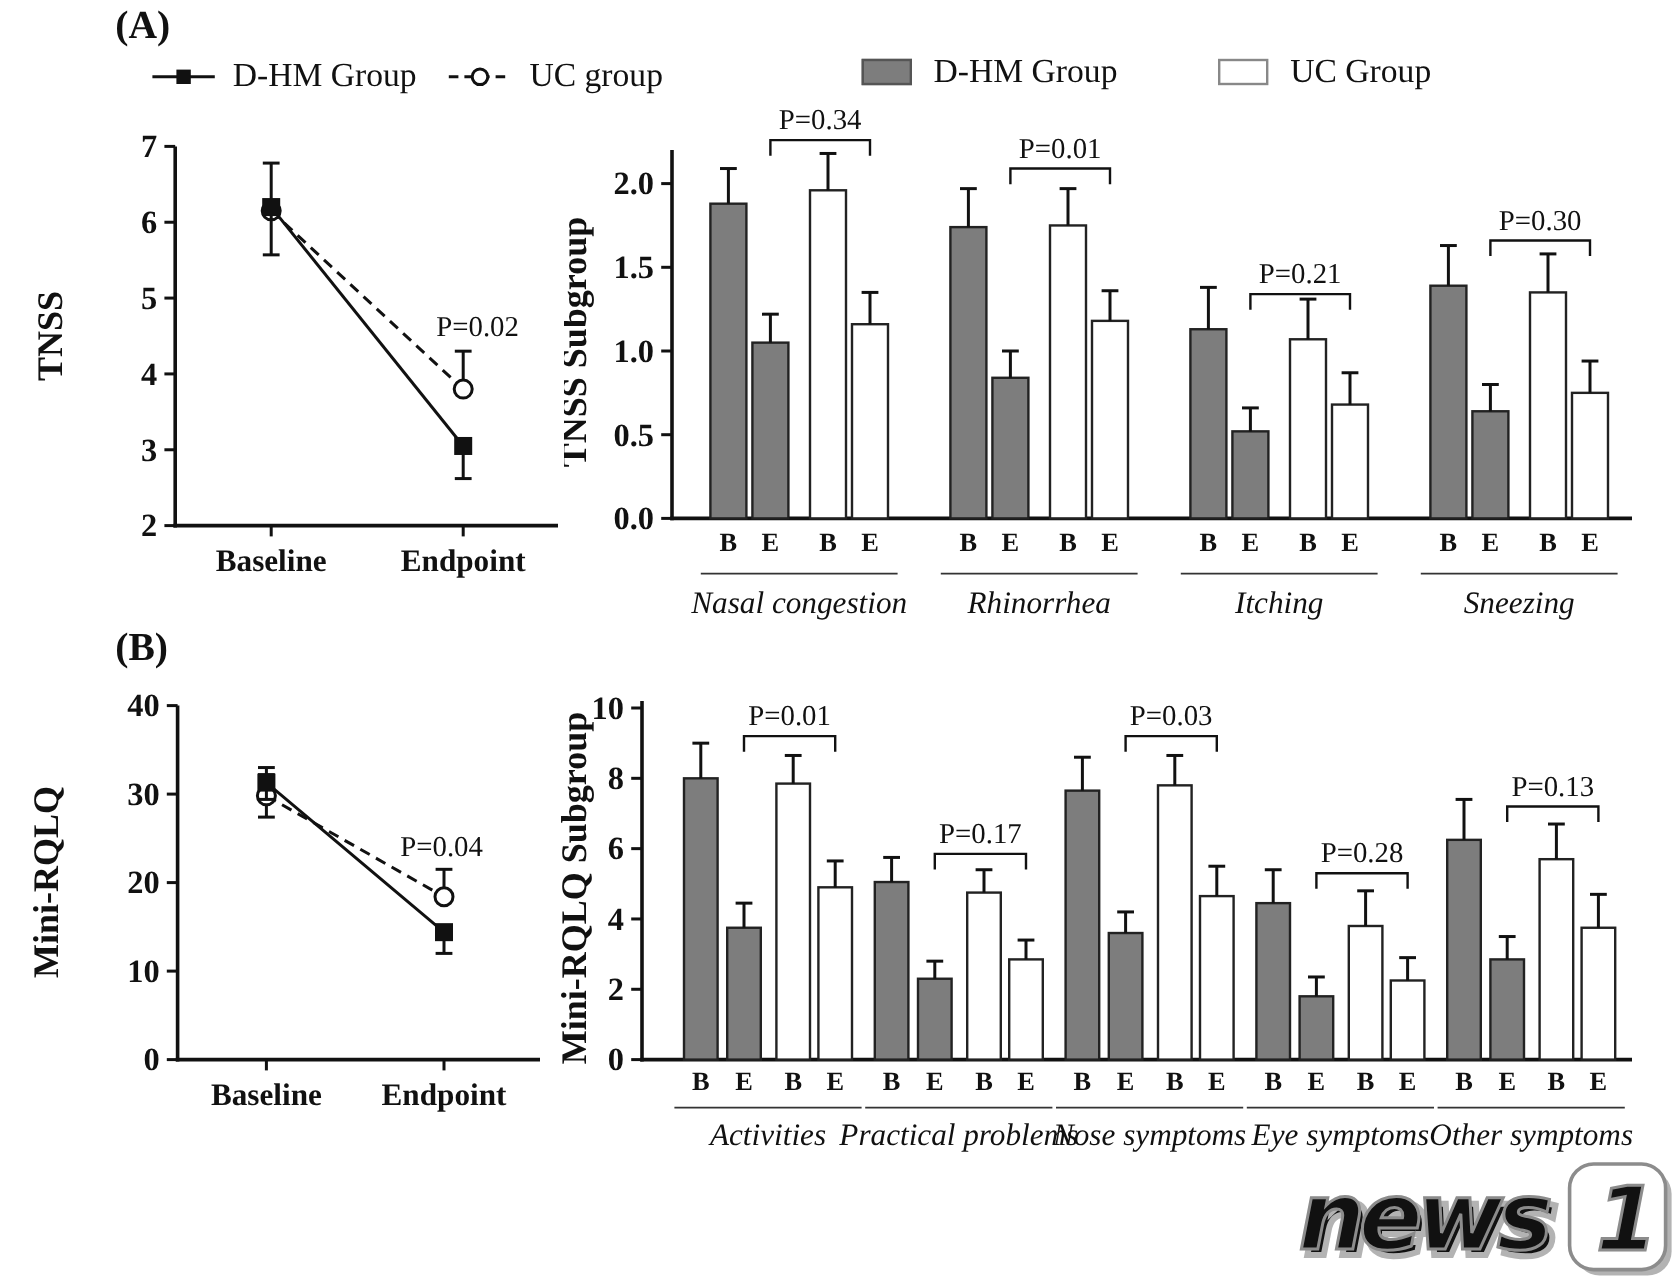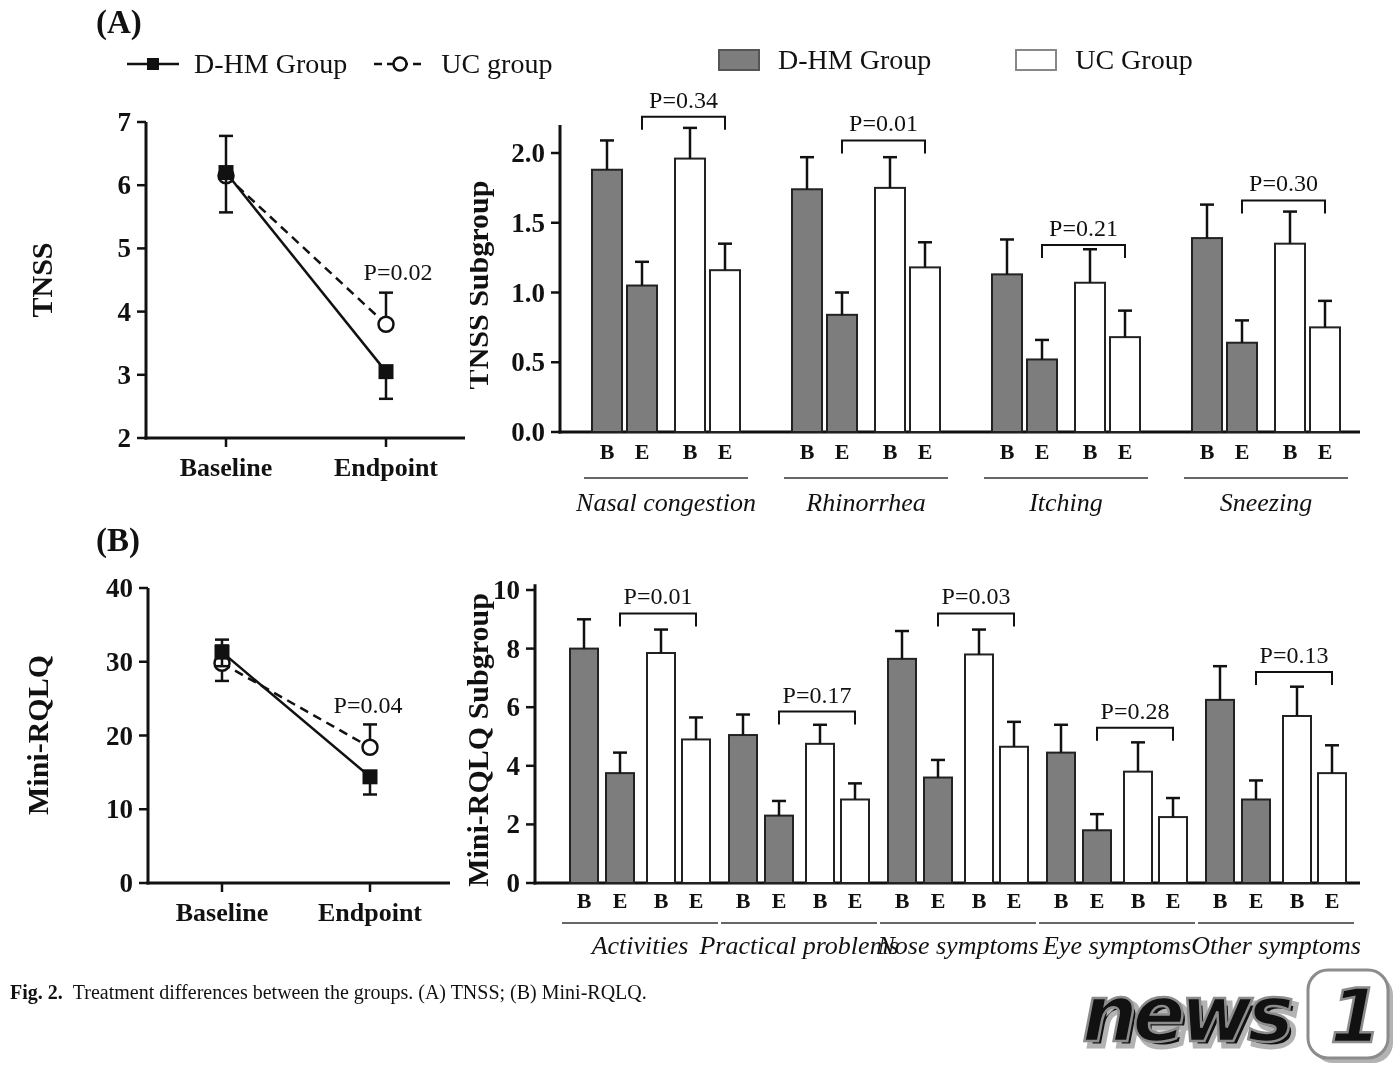--- a/index.html
+++ b/index.html
@@ -349,21 +349,20 @@
       <line x1="872" y1="218.125" x2="872" y2="190.29" stroke="#111111" stroke-width="2.5"></line>
       <line x1="865" y1="190.29" x2="879" y2="190.29" stroke="#111111" stroke-width="2.5"></line>
       <text x="872" y="353" class="be" text-anchor="middle">E</text>
       <line x1="738" y1="368" x2="894" y2="368" stroke="#333" stroke-width="1.5"></line>
       <text x="816" y="399" class="cat" text-anchor="middle">Other symptoms</text>
       <path d="M796 130.04 L796 117.03999999999999 L872 117.03999999999999 L872 130.04" fill="none" stroke="#111111" stroke-width="2"></path>
       <text x="834" y="108.03999999999999" class="pval" text-anchor="middle">P=0.13</text>
     </svg>
 
   <div class="caption">
-    <p><span class="figb">Fig. 2.</span><span>Treatment differences between the groups. (A) TNSS; (B) Mini-RQLQ.</span></p>
   </div>
 
   <svg class="watermark" width="330" height="106">
     <g>
       <text x="15" y="84" font-family="DejaVu Sans, sans-serif" font-size="78" font-weight="bold" font-style="italic" letter-spacing="-5" fill="#b3b3b3" stroke="#b3b3b3" stroke-width="5">news</text>
       <rect x="241" y="13" width="80" height="88" rx="20" fill="#b3b3b3"></rect>
     </g>
     <text x="10" y="79" font-family="DejaVu Sans, sans-serif" font-size="78" font-weight="bold" font-style="italic" letter-spacing="-5" fill="#ffffff" stroke="#8c8c8c" stroke-width="2.5">news</text>
     <rect x="236" y="8" width="80" height="88" rx="20" fill="#ffffff" stroke="#8c8c8c" stroke-width="3"></rect>
     <text x="258" y="80" font-family="DejaVu Sans, sans-serif" font-size="74" font-weight="bold" font-style="italic" fill="#ffffff" stroke="#8c8c8c" stroke-width="2.5">1</text>

